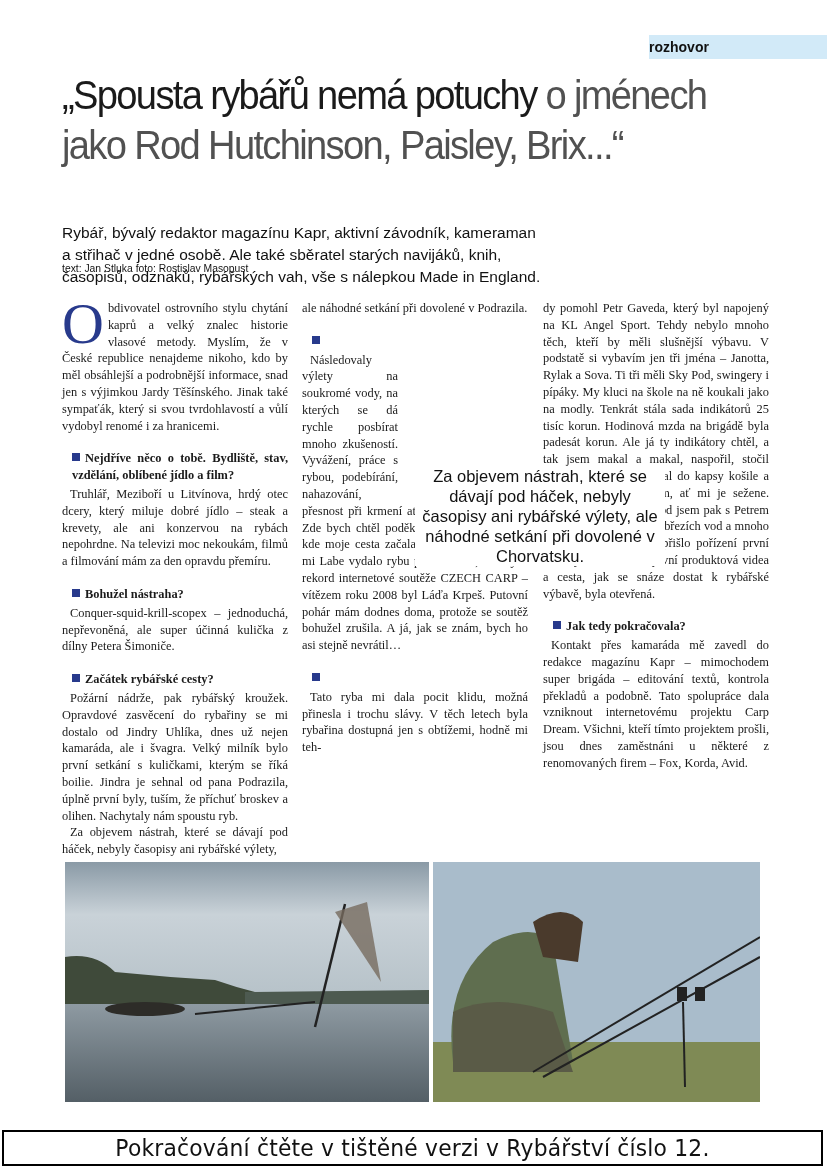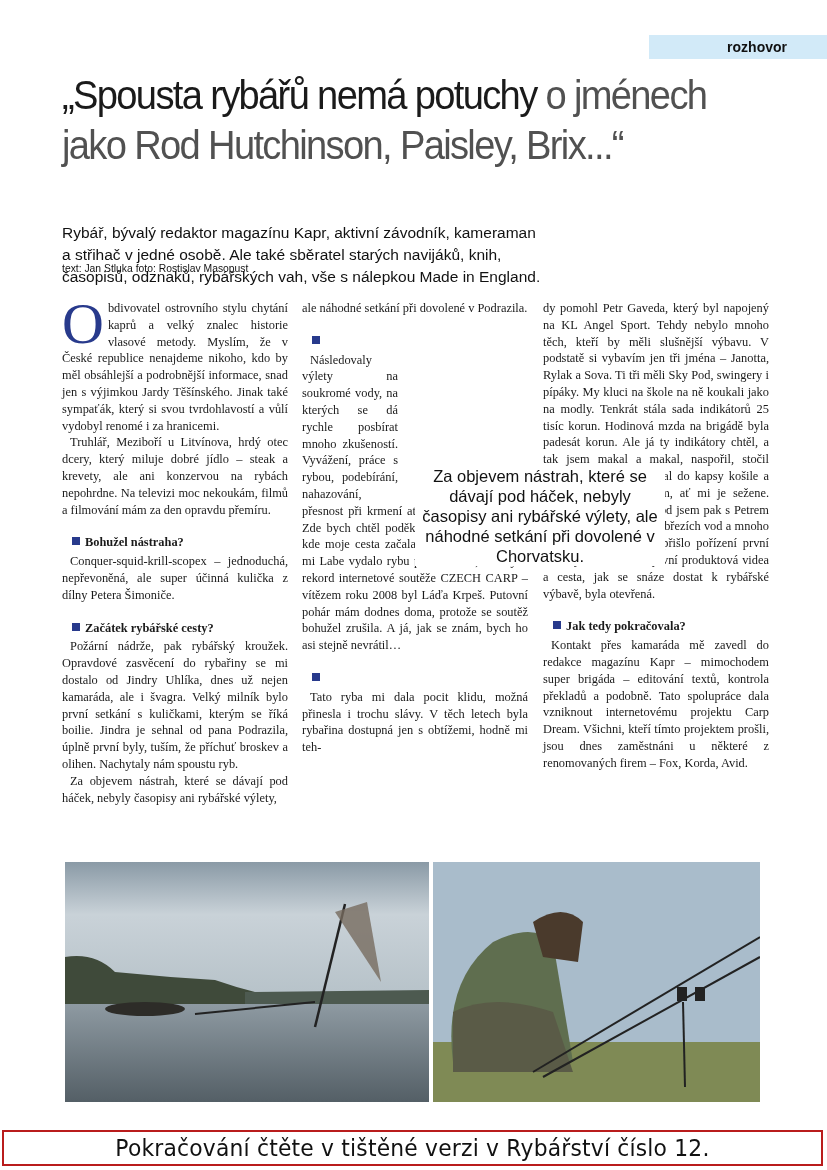--- a/index.html
+++ b/index.html
@@ -3,21 +3,21 @@
 <meta charset="utf-8">
 <style>
   html, body { margin: 0; padding: 0; }
   body {
     width: 827px; height: 1170px; position: relative; background: #ffffff;
     font-family: "Liberation Serif", serif; color: #1a1a1a; overflow: hidden;
   }
   .tag {
     position: absolute; left: 649px; top: 35px; width: 178px; height: 24px;
     background: #d2eaf8; font-family: "Liberation Sans", sans-serif;
-    font-weight: bold; font-size: 14px; line-height: 24px; text-align: right;
+    font-weight: bold; font-size: 14px; line-height: 24px; 
     box-sizing: border-box; padding-right: 40px; color: #111;
   }
   .headline {
     position: absolute; left: 62px; top: 70px; width: 740px;
     font-family: "Liberation Sans", sans-serif; font-size: 41px; line-height: 50px;
     letter-spacing: -1.8px; color: #1a1a1a; font-weight: normal;
     transform: scaleX(0.93); transform-origin: left top;
   }
   .headline .light { color: #333; font-weight: normal; opacity: 0.85; }
   .lead {
@@ -53,21 +53,21 @@
   .pullquote {
     position: absolute; left: 415px; top: 466px; width: 250px; text-align: center;
     font-family: "Liberation Sans", sans-serif; font-size: 16.5px; line-height: 20px; color: #111;
   }
   .photo { position: absolute; top: 862px; height: 240px; overflow: hidden; }
   .photo1 { left: 65px; width: 364px; }
   .photo2 { left: 433px; width: 327px; }
   .photo svg { width: 100%; height: 100%; display: block; }
   .footer {
     position: absolute; left: 2px; top: 1130px; width: 821px; height: 36px;
-    border: 2px solid #b91c1c; box-sizing: border-box;
+    border: 2px solid #000000; box-sizing: border-box;
     font-family: "DejaVu Sans", sans-serif; font-size: 23.5px; line-height: 32px;
     text-align: center; color: #111; letter-spacing: 0.2px;
     transform-origin: center;
   }
   .footer span { display: inline-block; transform: scaleX(0.93); }
 </style>
 </head>
 <body>
 
 <div class="tag">rozhovor</div>
@@ -77,20 +77,21 @@
   <span class="light">jako Rod Hutchinson, Paisley, Brix...“</span>
 </h1>
 
 <div class="lead">Rybář, bývalý redaktor magazínu Kapr, aktivní závodník, kameraman a střihač v jedné osobě. Ale také sběratel starých navijáků, knih, časopisů, odznaků, rybářských vah, vše s nálepkou Made in England.</div>
 <div class="credits">text: Jan Stluka foto: Rostislav Masopust</div>
 
 <div class="col c1">
   <p class="noindent">
     <span class="dropcap">O</span><span>bdivovatel ostrovního stylu chytání kaprů a velký znalec historie vlasové metody. Myslím, že v České republice nenajdeme nikoho, kdo by měl obsáhlejší a podrobnější informace, snad jen s výjimkou Jardy Těšínského. Jinak také sympaťák, který si svou tvrdohlavostí a vůlí vydobyl renomé i za hranicemi.</span>
   </p>
+  <div class="q"><span class="sq"></span><span>Nejdříve něco o tobě. Bydliště, stav, vzdělání, oblíbené jídlo a film?</span></div>
   <p>Truhlář, Meziboří u Litvínova, hrdý otec dcery, který miluje dobré jídlo – steak a krevety, ale ani konzervou na rybách nepohrdne. Na televizi moc nekoukám, filmů a filmování mám za den opravdu přemíru.</p>
   <div class="q"><span class="sq"></span><span>Bohužel nástraha?</span></div>
   <p>Conquer-squid-krill-scopex – jednoduchá, nepřevoněná, ale super účinná kulička z dílny Petera Šimoniče.</p>
   <div class="q"><span class="sq"></span><span>Začátek rybářské cesty?</span></div>
   <p>Požární nádrže, pak rybářský kroužek. Opravdové zasvěcení do rybařiny se mi dostalo od Jindry Uhlíka, dnes už nejen kamaráda, ale i švagra. Velký milník bylo první setkání s kuličkami, kterým se říká boilie. Jindra je sehnal od pana Podrazila, úplně první byly, tuším, že příchuť broskev a olihen. Nachytaly nám spoustu ryb.</p>
   <p>Za objevem nástrah, které se dávají pod háček, nebyly časopisy ani rybářské výlety,</p>
 </div>
 
 <div class="col c2">
   <p class="noindent">ale náhodné setkání při dovolené v Podrazila.</p>

